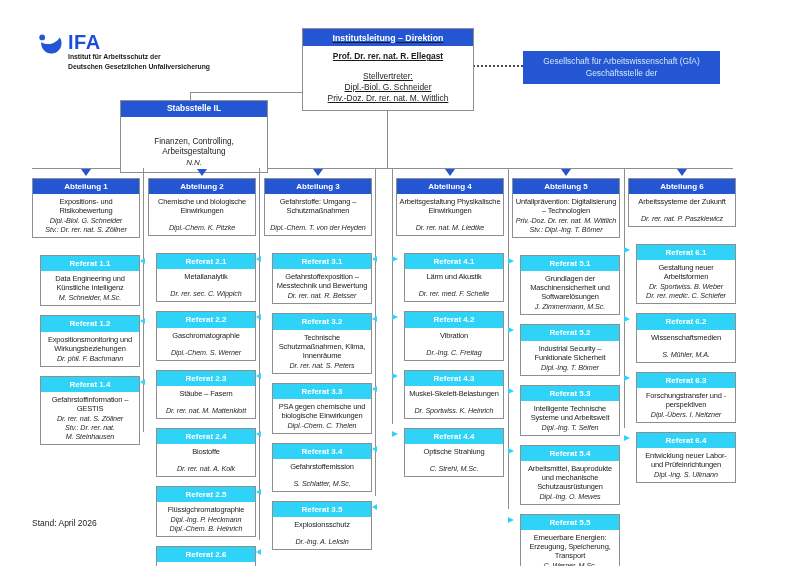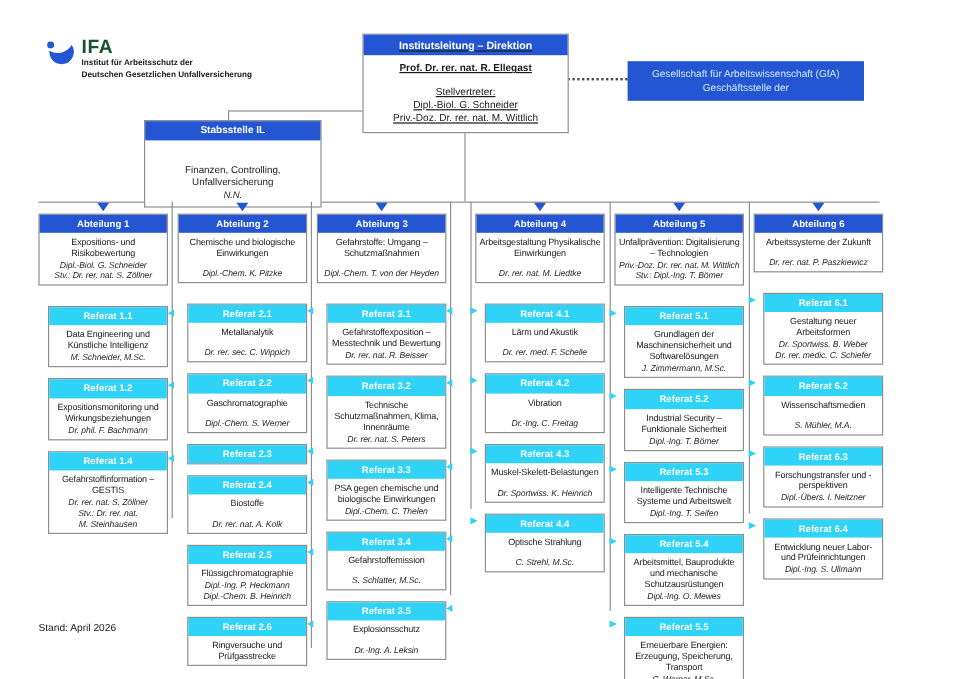--- a/index.html
+++ b/index.html
@@ -12,21 +12,21 @@
   .line{position:absolute;background:var(--line,#8f8f8f);z-index:0;}
   #ln-stab-h{left:190px;top:92px;width:113px;height:1px;}
   #ln-stab-v{left:190px;top:92px;width:1px;height:10px;}
   #ln-main-v{left:387px;top:95px;width:1px;height:73px;}
   #ln-main-h{left:32px;top:168px;width:701px;height:1px;}
   #ln-dotted{position:absolute;left:473px;top:65px;width:50px;height:0;
     border-top:2px dotted #4a4a4a;z-index:0;}
   
   #logo{position:absolute;left:38px;top:32px;display:flex;align-items:flex-start;z-index:1;}
   #logo svg{margin-right:4px;margin-top:1px;}
-  #brand{font-size:16px;font-weight:bold;line-height:1;letter-spacing:.5px;color:#14532d;}
+  #brand{font-size:20px;font-weight:bold;line-height:1;letter-spacing:.5px;color:#1d4ed8;}
   .logo-sub{font-size:6.8px;font-weight:bold;line-height:1.3;color:#1a1a1a;margin-top:1px;}
   
   .obox{border:1px solid var(--line,#8f8f8f);background:#fff;position:relative;z-index:1;}
   .b-head{background:var(--blue,#2456d3);color:#fff;font-weight:bold;font-size:8px;
     text-align:center;padding:3px 1px;line-height:1.15;}
   .b-body{text-align:center;font-size:7.5px;line-height:1.2;padding:3px 2px 3px;
     letter-spacing:-0.15px;color:#1c1c1c;}
   .b-title{color:#1c1c1c;}
   .gap .b-title{margin-bottom:8px;}
   .names{font-style:italic;font-size:7.2px;line-height:1.25;color:#2a2a2a;margin-top:1px;
@@ -103,21 +103,21 @@
 
   <div id="gfa">
     <div>Gesellschaft für Arbeitswissenschaft (GfA)</div>
     <div>Geschäftsstelle der</div>
   </div>
 
   <div class="obox" id="stab">
     <div class="b-head">Stabsstelle IL</div>
     <div class="b-body">
       <div>Finanzen, Controlling,</div>
-      <div>Unfallversicherung</div>
+      <div>Arbeitsgestaltung</div>
       <div class="names">N.N.</div>
     </div>
   </div>
 
   <div id="columns">
       <div class="column spine-right">
     <div class="down-arrow"></div>
     <div class="spine" style="height: 263.844px;"></div>
     <div class="obox dept">
       <div class="b-head">Abteilung 1</div>
@@ -195,20 +195,26 @@
         <div class="b-title">Gaschromatographie</div>
         <div class="names">
                 <div>Dipl.-Chem. S. Werner</div>
               </div>
       </div>
     </div>
   </div>
         <div class="referat">
     <div class="obox">
       <div class="b-head">Referat 2.3</div>
+      <div class="b-body gap">
+        <div class="b-title">Stäube – Fasern</div>
+        <div class="names">
+                <div>Dr. rer. nat. M. Mattenklott</div>
+              </div>
+      </div>
     </div>
   </div>
         <div class="referat">
     <div class="obox">
       <div class="b-head">Referat 2.4</div>
       <div class="b-body gap">
         <div class="b-title">Biostoffe</div>
         <div class="names">
                 <div>Dr. rer. nat. A. Kolk</div>
               </div>

